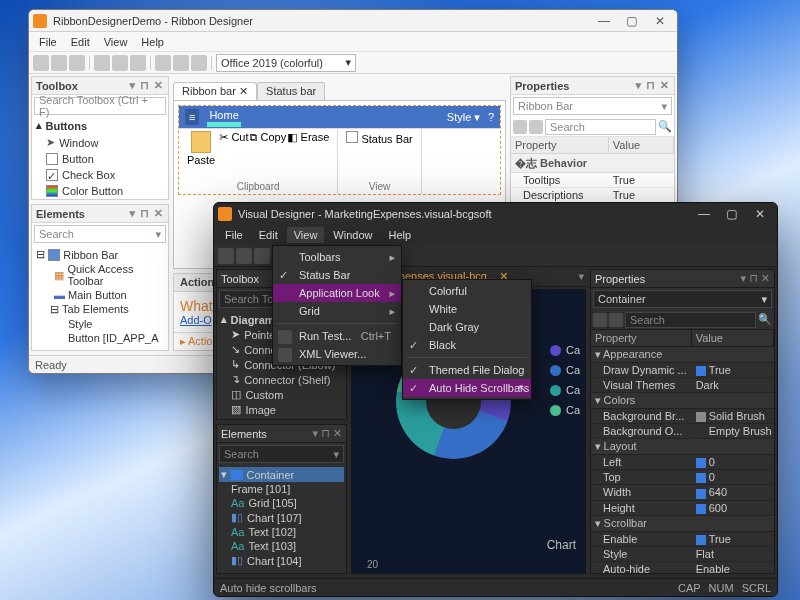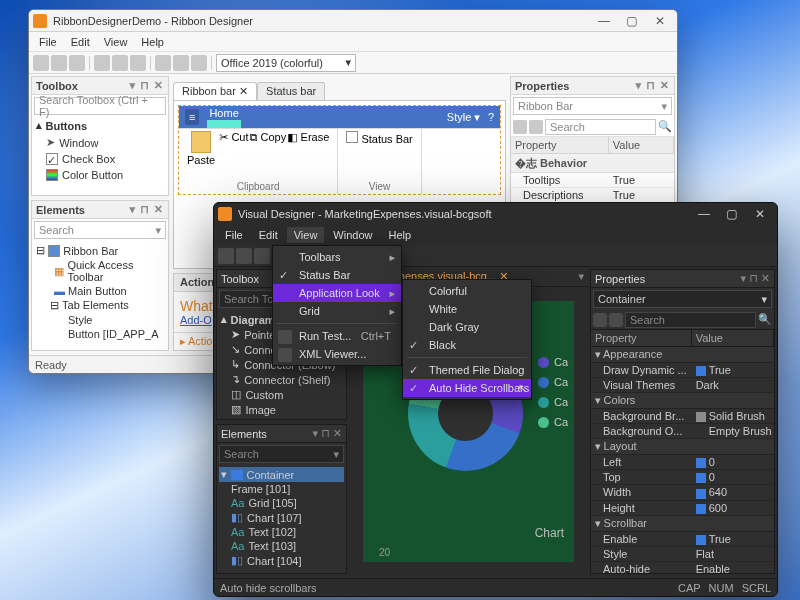--- a/index.html
+++ b/index.html
@@ -31,21 +31,21 @@
 .tree-l{padding:2px 4px;color:#333}
 .tree-l div{padding:1px 0 1px 10px;display:flex;align-items:center;gap:3px}
 .status-l{position:absolute;bottom:0;left:0;right:0;height:18px;border-top:1px solid #d0d0d0;background:#f3f3f3;display:flex;align-items:center;padding:0 6px;color:#555}
 .center-l{flex:1;display:flex;flex-direction:column}
 .tabs-l{display:flex;gap:0;margin:8px 2px 0 2px}
 .tab-l{border:1px solid #c4c4c4;border-bottom:none;background:#fff;padding:2px 8px;border-radius:3px 3px 0 0;color:#333}
 .tab-l.inact{background:#ececec}
 .design{flex:1;border:1px solid #c4c4c4;margin:0 2px 2px 2px;background:#fff;position:relative}
 .ribbon-sim{position:absolute;left:4px;top:4px;right:4px;height:90px;border:1px dashed #e29a3d;background:#fff}
 .ribbon-top{height:22px;background:#4472c4;display:flex;align-items:center;padding:0 6px;color:#fff;gap:8px}
-.ribbon-home{border-bottom:8px solid #5eead4;padding:1px 2px}
+.ribbon-home{border-bottom:5px solid #5eead4;padding:1px 2px}
 .ribbon-body{display:flex;height:66px;border-top:1px solid #dadada}
 .rgrp{border-right:1px solid #dadada;padding:2px 8px;display:flex;flex-direction:column;justify-content:space-between;min-width:70px}
 .rgrp-lbl{text-align:center;color:#777;font-size:10px}
 .actions-l{border:1px solid #d0d0d0;margin:2px;background:#fff}
 .act-hd{height:18px;background:#f1f1f1;border-bottom:1px solid #d6d6d6;padding:2px 6px;font-weight:600;color:#444}
 .act-body{padding:6px;color:#333}
 .act-body a{color:#2a66c8;text-decoration:underline}
 .prop-l{width:165px}
 .prop-tool{height:20px;display:flex;align-items:center;gap:2px;padding:0 2px;border-bottom:1px solid #e2e2e2}
 .prop-tool .srch{flex:1;border:1px solid #c8c8c8;height:16px;display:flex;align-items:center;padding:0 4px;color:#888;background:#fff}
@@ -69,21 +69,21 @@
 .col-d{display:flex;flex-direction:column}
 .pane-d{background:#2f2f2f;border:1px solid #1b1b1b;margin:2px;display:flex;flex-direction:column}
 .pane-hdd{height:18px;background:#333;border-bottom:1px solid #1c1c1c;display:flex;align-items:center;padding:0 4px;color:#ddd;gap:4px}
 .pane-hdd .sp{margin-left:auto;color:#888}
 .srch-d{height:18px;margin:2px;border:1px solid #444;background:#262626;display:flex;align-items:center;padding:0 4px;color:#888;justify-content:space-between}
 .tree-d{padding:2px 2px;overflow:hidden}
 .tree-d div{padding:1px 0 1px 12px;display:flex;align-items:center;gap:4px;color:#ccc;white-space:nowrap}
 .iconbox{width:12px;height:10px;background:#3a7be0;display:inline-block}
 .center-d{flex:1;display:flex;flex-direction:column;min-width:0}
 .tabstrip-d{height:20px;display:flex;align-items:center;padding:0 4px;border-bottom:1px solid #1b1b1b;background:#2c2c2c;color:#f0a448;gap:4px;overflow:hidden;white-space:nowrap}
-.canvas-d{flex:1;background:#14532d;margin:14px;position:relative;overflow:hidden}
+.canvas-d{flex:1;background:#0f172a;margin:2px;position:relative;overflow:hidden}
 .donut{position:absolute;left:45px;top:55px;width:115px;height:115px;border-radius:50%;background:conic-gradient(#5b4bc4 0 110deg,#356fc7 110deg 200deg,#2a9d9d 200deg 280deg,#4bbf8f 280deg 360deg)}
 .donut::after{content:"";position:absolute;left:30px;top:30px;width:55px;height:55px;border-radius:50%;background:#303030}
 .legend-d{position:absolute;right:6px;top:55px;display:flex;flex-direction:column;gap:8px}
 .legend-d div{display:flex;align-items:center;gap:5px;color:#ccc}
 .sw{width:11px;height:11px;border-radius:50%}
 .chart-lbl{position:absolute;right:10px;bottom:22px;color:#bbb;font-size:12px}
 .axis-d{position:absolute;left:16px;bottom:4px;color:#999;font-size:10px}
 .prop-d{width:185px}
 .combo-d{height:18px;margin:2px;border:1px solid #444;background:#262626;display:flex;align-items:center;padding:0 4px;justify-content:space-between;color:#ccc}
 .ptool-d{height:20px;display:flex;align-items:center;gap:2px;padding:0 2px;border-bottom:1px solid #1b1b1b}
@@ -93,21 +93,21 @@
 .pgrp{background:#333;padding:1px 4px;color:#bbb;border-bottom:1px solid #222}
 .prow{display:flex;border-bottom:1px solid #262626}
 .prow span{padding:1px 4px;color:#ccc;overflow:hidden;white-space:nowrap}
 .swc{width:10px;height:10px;display:inline-block;margin-right:3px;vertical-align:middle}
 .status-d{position:absolute;bottom:0;left:0;right:0;height:18px;background:#2b2b2b;border-top:1px solid #1b1b1b;display:flex;align-items:center;padding:0 6px;color:#aaa}
 .status-d .r{margin-left:auto;display:flex;gap:8px}
 
 
 .menu{position:absolute;background:#333;border:1px solid #151515;box-shadow:0 6px 18px rgba(0,0,0,.5);padding:2px 0;z-index:50}
 .menu .mi{padding:3px 24px 3px 26px;color:#ddd;display:flex;align-items:flex-start;gap:8px;white-space:nowrap;position:relative}
-.menu .mi.hl{background:#6d28d9}
+.menu .mi.hl{background:#701a75}
 .menu .mi .arr{position:absolute;right:6px;color:#aaa}
 .menu .mi .chk{position:absolute;left:6px;color:#ccc}
 .menu .sep{height:1px;background:#484848;margin:3px 4px}
 .menu .key{position:absolute;right:10px;color:#aaa}
 .menu .icn{position:absolute;left:5px;width:14px;height:14px;background:#4a4a4a;border-radius:2px}
 </style>
 </head>
 <body>
 <div class="w11"></div>
 
@@ -155,20 +155,24 @@
             <span class="sp">▾ ⊓ ✕</span>
           </div>
         <div class="srch-l">
             <span>Search Toolbox (Ctrl + F)</span>
           </div>
         <div class="list-l">
           <div style="font-weight:600;padding-left:4px">▴ <span>Buttons</span></div>
           <div>
               <span style="color:#555">➤</span>
               <span>Window</span>
+            </div>
+          <div>
+              <span class="chip"></span>
+              <span>Button</span>
             </div>
           <div>
               <span class="chip" style="background:#fff;position:relative">✓</span>
               <span>Check Box</span>
             </div>
           <div>
               <span class="chip" style="background:linear-gradient(#f33,#3f3,#33f)"></span>
               <span>Color Button</span>
             </div>
         </div>

